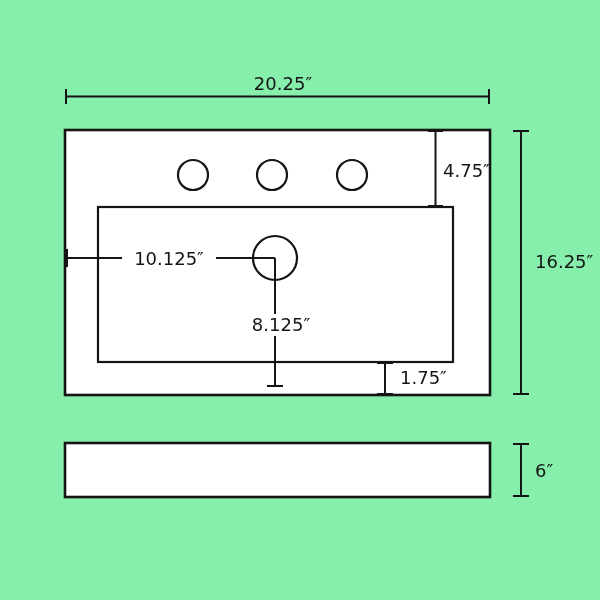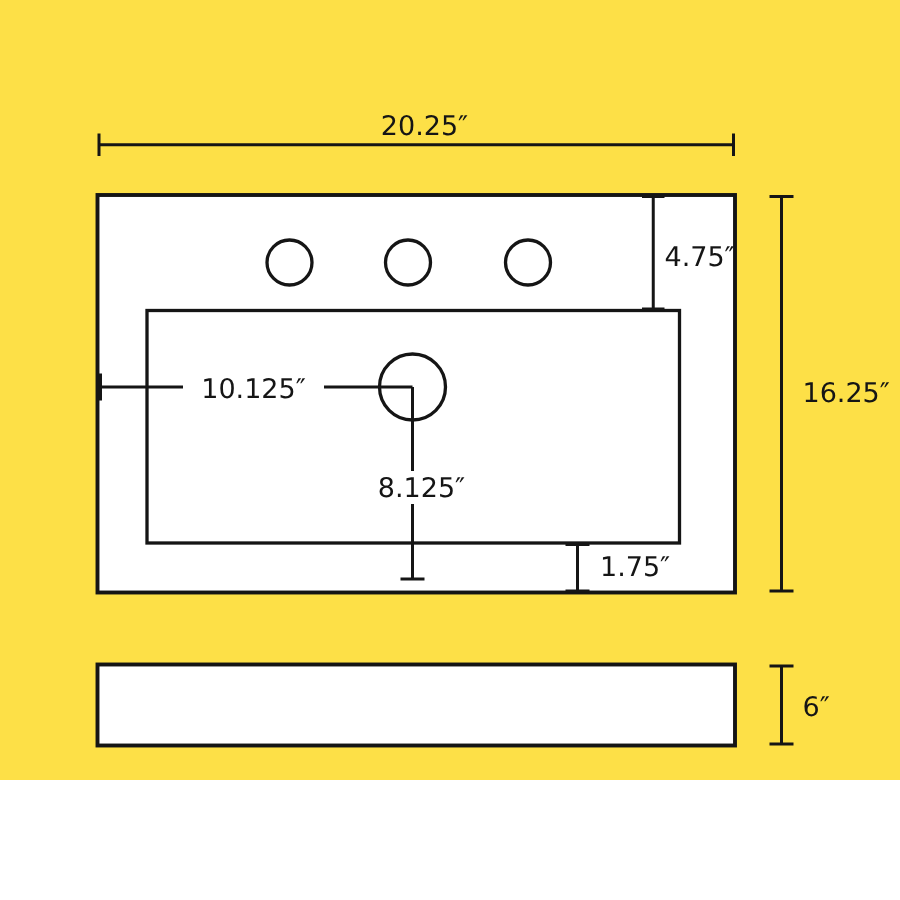--- a/index.html
+++ b/index.html
@@ -2,22 +2,22 @@
 <html><head>
 <meta charset="utf-8">
 <style>
   html, body {
     margin: 0;
     padding: 0;
     background: #ffffff;
   }
   .canvas {
     width: 600px;
-    height: 520px;
-    background: #fde047;
+    height: 600px;
+    background: #86efac;
     position: relative;
     font-family: "DejaVu Sans", "Liberation Sans", sans-serif;
     text-decoration: underline;
   }
   svg text {
     font-family: "DejaVu Sans", "Liberation Sans", sans-serif;
     font-size: 18px;
     fill: #151515;
   }
   .shape {

